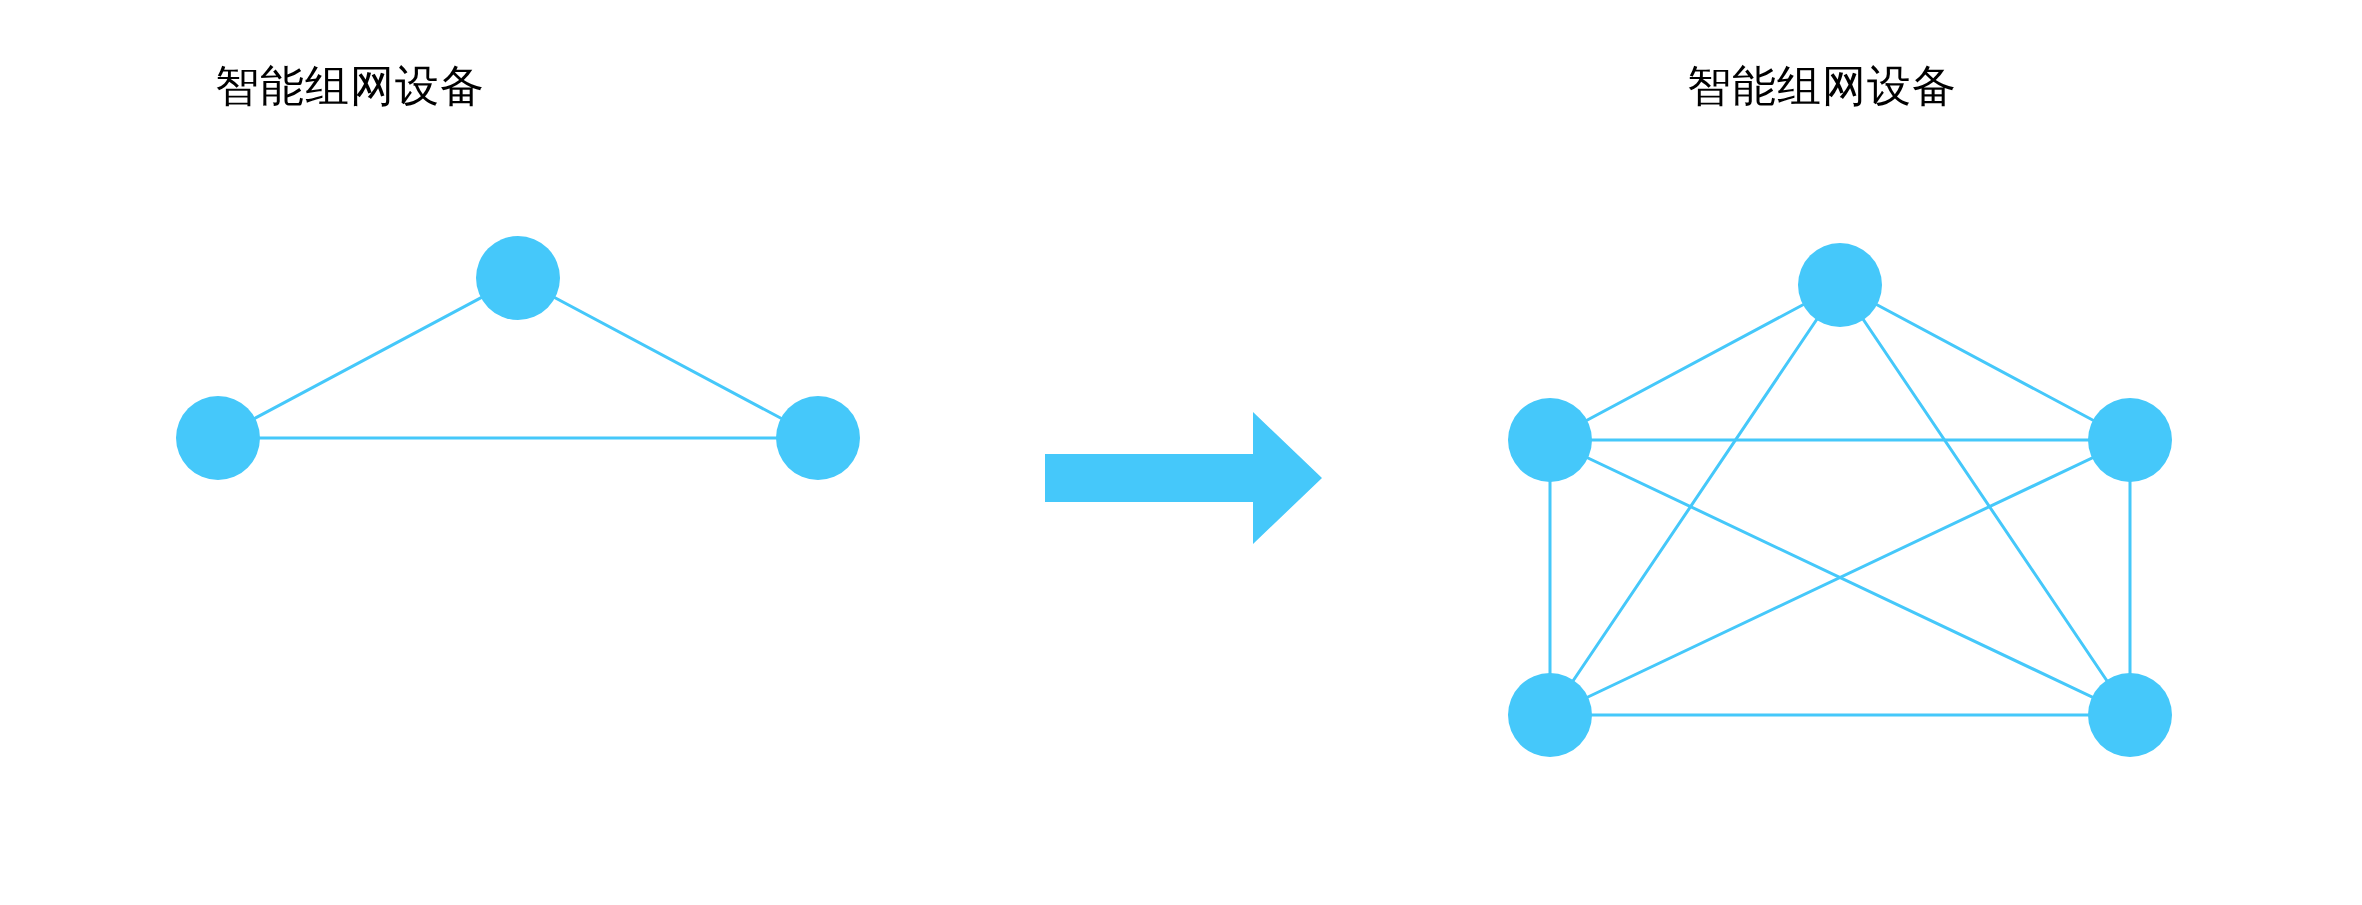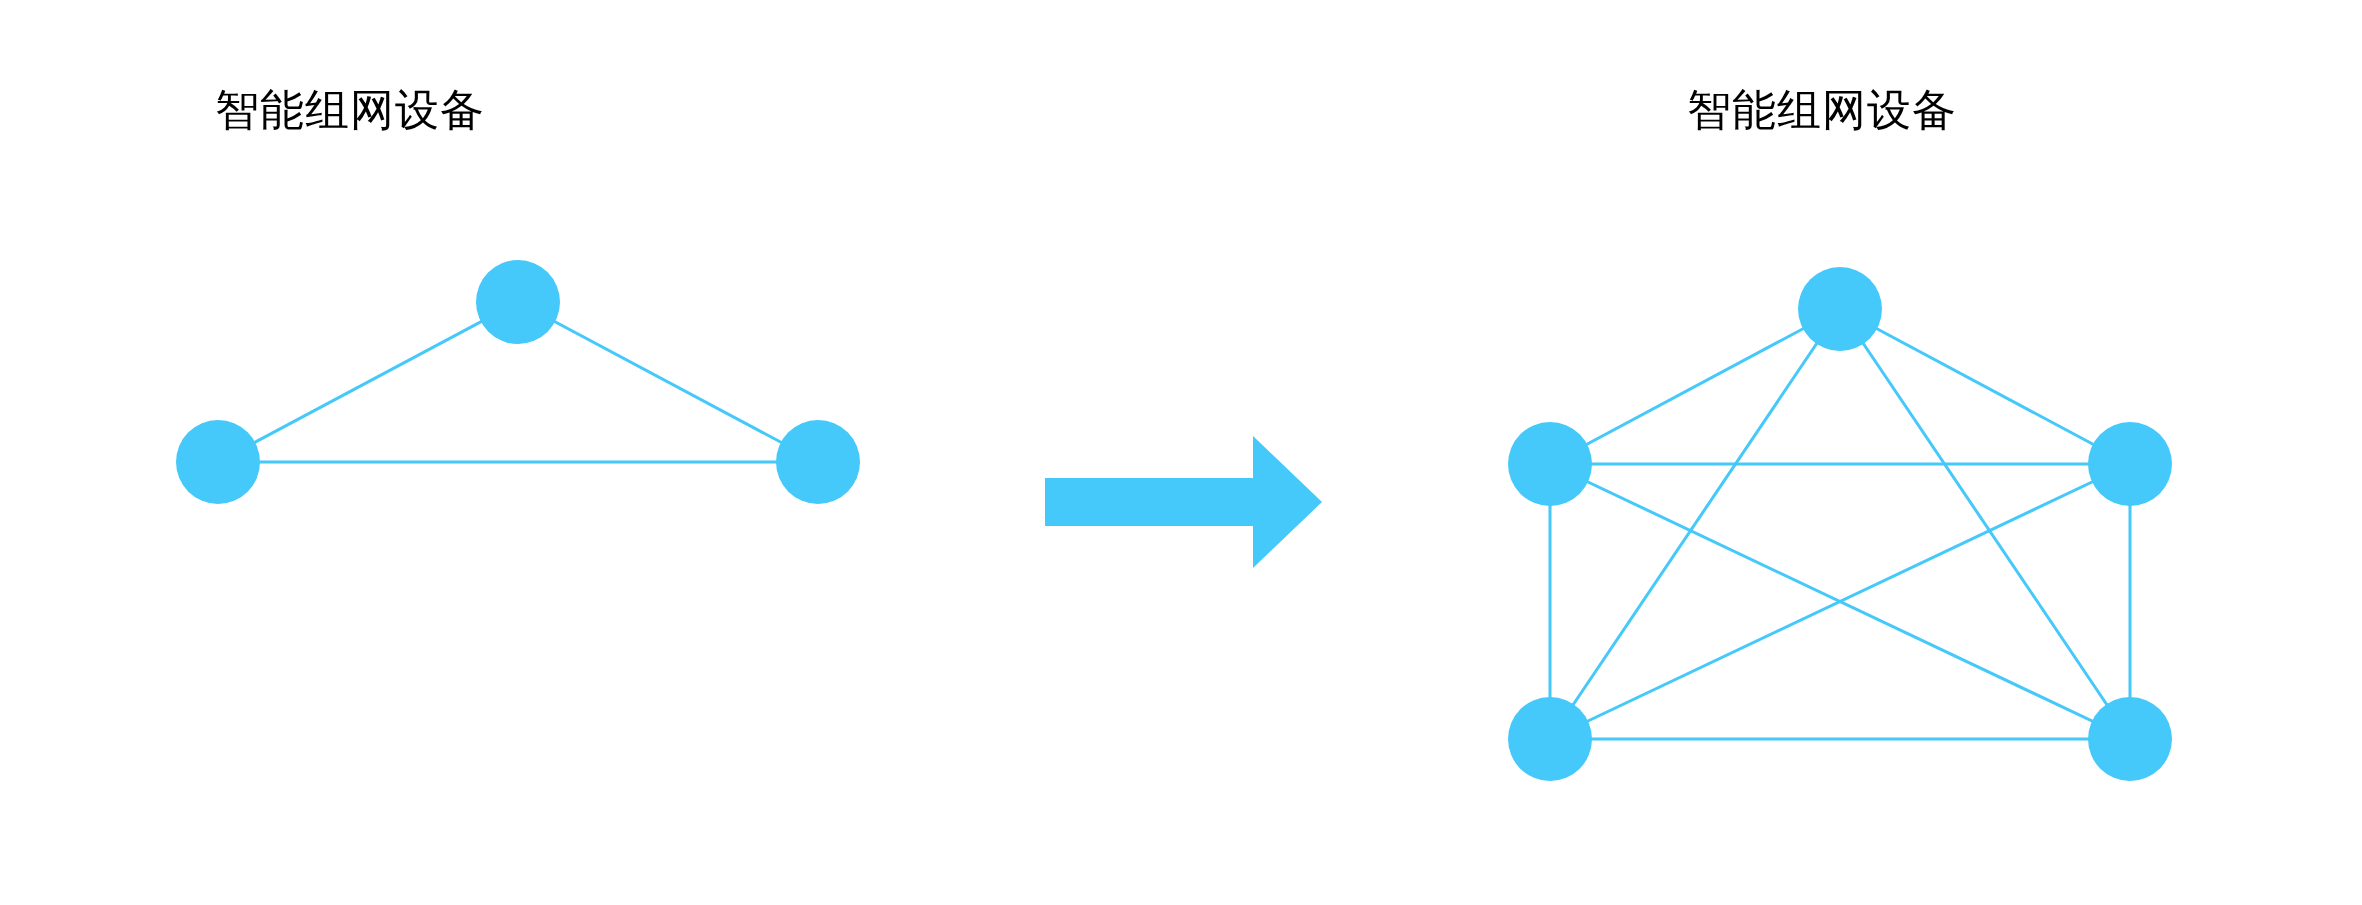--- a/index.html
+++ b/index.html
@@ -14,21 +14,20 @@
     position: relative;
     overflow: hidden;
     font-family: "Liberation Sans", "DejaVu Sans", sans-serif;
   }
   #stage {
     position: absolute;
     left: 0;
     top: 0;
     width: 2362px;
     height: 674px;
-    margin-top: 24px;
   }
   #canvas {
     position: absolute;
     left: 0;
     top: 0;
     width: 2362px;
     height: 905px;
     display: block;
   }
   .panel-title {

